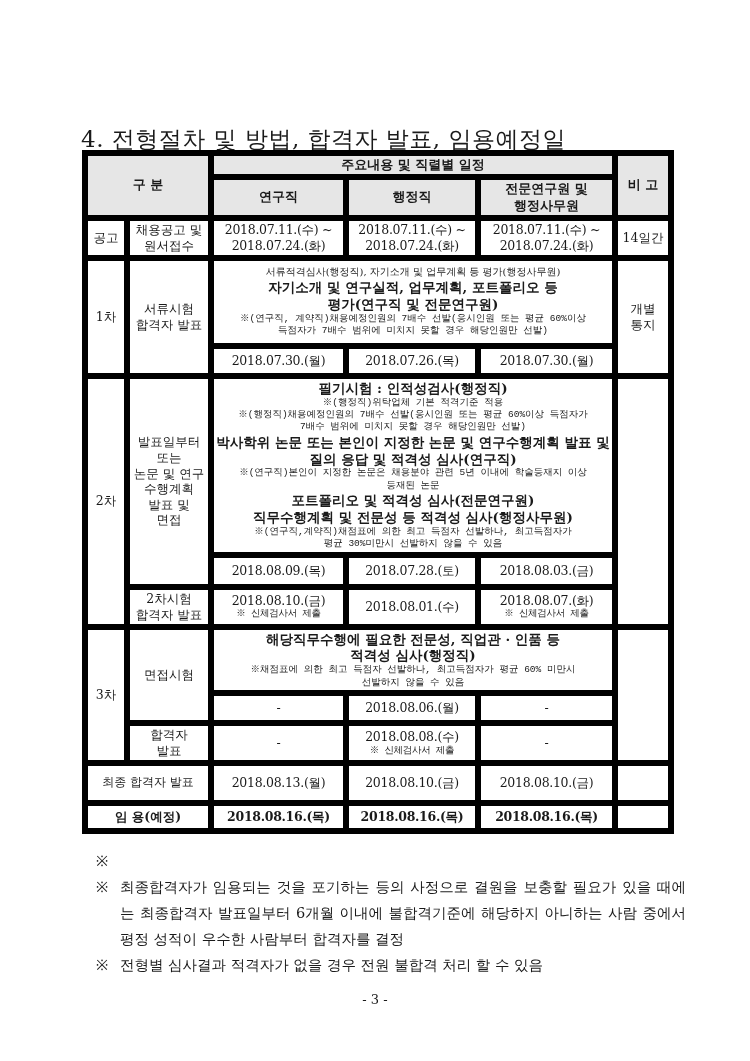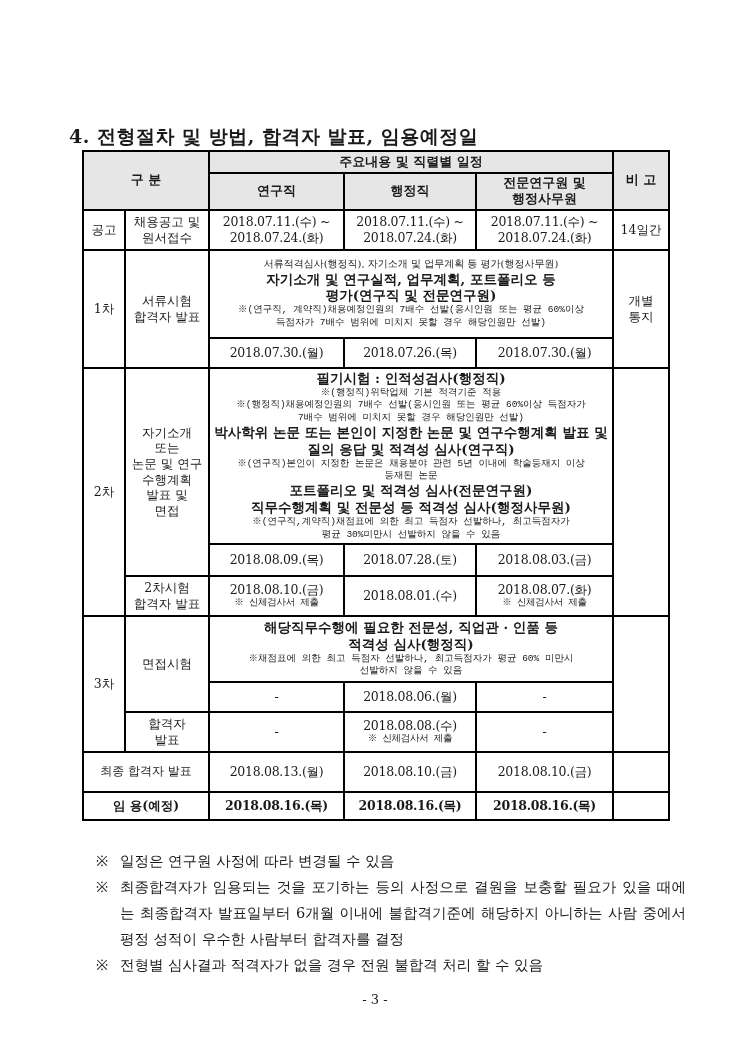--- a/index.html
+++ b/index.html
@@ -1,19 +1,19 @@
 <!DOCTYPE html>
 <html><head>
 <meta charset="utf-8">
 <style>
   html, body { margin:0; padding:0; background:#ffffff; }
   body { width:750px; height:1061px; position:relative; font-family:"DejaVu Serif","Liberation Serif",serif; color:#1a1a1a; overflow:hidden; }
-  .heading { position:absolute; left:69px; top:124px; font-size:19px; font-weight:bold; letter-spacing:0.5px; }
+  .heading { position:absolute; left:81px; top:124px; font-size:23px; font-weight:normal; letter-spacing:0.5px; }
   table.sched { position:absolute; left:82px; top:150px; width:586px; border-collapse:collapse; table-layout:fixed; font-size:12.5px; }
-  table.sched td { border:2px solid #000000; text-align:center; vertical-align:middle; padding:1px 2px; line-height:1.25; }
+  table.sched td { border:6px solid #000000; text-align:center; vertical-align:middle; padding:1px 2px; line-height:1.25; }
   table.sched { border:2px solid #333; }
   .hdr { background:#e6e6e6; font-weight:bold; font-size:13px; }
   .bold { font-weight:bold; }
   .big { font-size:13.5px;font-weight:bold; }
   .note { font-size:9.5px; line-height:1.3; font-family:Liberation Mono, monospace; }
   .medium { font-size:12.5px; }
   .date { font-size:12.5px; letter-spacing:-0.3px; }
   .boldrow td { font-weight:bold; }
   .footnotes { position:absolute; left:96px; top:848px; width:590px; font-size:14.5px; line-height:26px; }
   .footnotes .fn { display:flex; }
@@ -91,21 +91,21 @@
   </tr>
   <tr style="height:30px">
     <td class="date">2018.07.30.(월)</td>
     <td class="date">2018.07.26.(목)</td>
     <td class="date">2018.07.30.(월)</td>
   </tr>
 
   <tr style="height:176px">
     <td rowspan="3">2차</td>
     <td rowspan="2">
-      <div>자기소개</div>
+      <div>발표일부터</div>
       <div>또는</div>
       <div>논문 및 연구</div>
       <div>수행계획</div>
       <div>발표 및</div>
       <div>면접</div>
     </td>
     <td colspan="3">
       <div class="bold big">필기시험 : 인적성검사(행정직)</div>
       <div class="note">※(행정직)위탁업체 기본 적격기준 적용</div>
       <div class="note">※(행정직)채용예정인원의 7배수 선발(응시인원 또는 평균 60%이상 득점자가</div>
@@ -185,21 +185,20 @@
     <td class="date">2018.08.16.(목)</td>
     <td class="date">2018.08.16.(목)</td>
     <td></td>
   </tr>
 </tbody>
   </table>
 
 <div class="footnotes">
   <div class="fn">
     <span class="mark">※</span>
-    <span>일정은 연구원 사정에 따라 변경될 수 있음</span>
   </div>
   <div class="fn">
     <span class="mark">※</span>
     <span style="text-align:justify">최종합격자가 임용되는 것을 포기하는 등의 사정으로 결원을 보충할 필요가 있을 때에는 최종합격자 발표일부터 6개월 이내에 불합격기준에 해당하지 아니하는 사람 중에서 평정 성적이 우수한 사람부터 합격자를 결정</span>
   </div>
   <div class="fn">
     <span class="mark">※</span>
     <span>전형별 심사결과 적격자가 없을 경우 전원 불합격 처리 할 수 있음</span>
   </div>
 </div>

